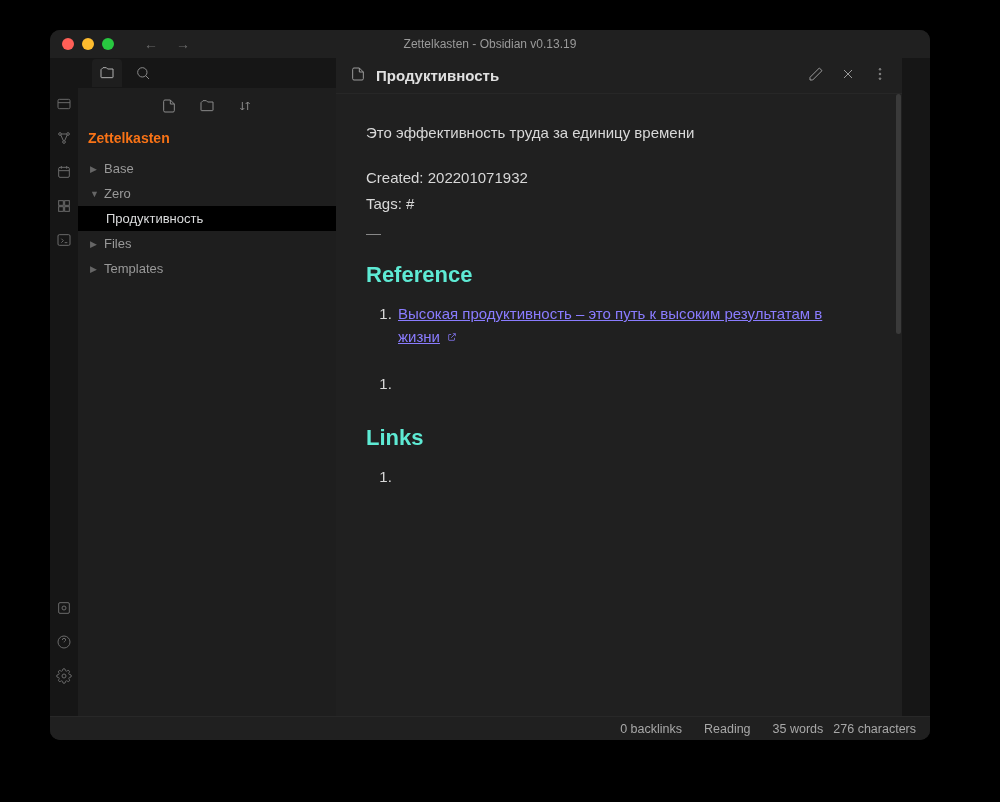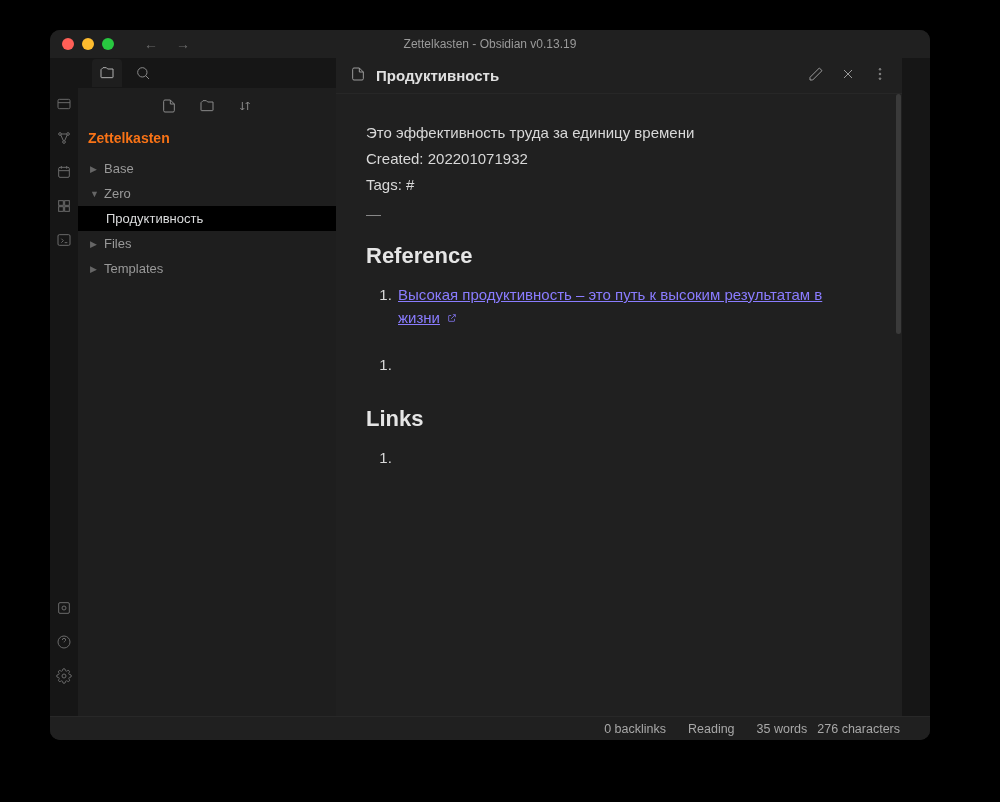--- a/index.html
+++ b/index.html
@@ -155,27 +155,27 @@
   .note-body-wrap { flex: 1; display: flex; min-height: 0; }
   .note-body {
     flex: 1;
     padding: 28px 30px;
     overflow-y: auto;
     font-size: 15px;
     line-height: 1.5;
     color: #d8d8d8;
   }
   .note-body p { margin-bottom: 4px; }
-  .note-body .desc { margin-bottom: 3px; }
+  .note-body .desc { margin-bottom: 22px; }
   .note-body .sep { margin: 6px 0 14px 0; color: #888; }
   .note-body h2 {
     font-size: 22px;
     font-weight: 800;
     margin: 10px 0 12px 0;
-    color: #e5e5e5;
+    color: #5eead4;
   }
   .note-body ol {
     padding-left: 30px;
     margin-bottom: 25px;
   }
   .note-body ol li { padding-left: 2px; }
   .note-body a {
     color: #8a7cff;
     text-decoration: underline;
   }
@@ -199,21 +199,21 @@
     background: #3a3a3a;
     border-radius: 3px;
   }
   .statusbar {
     height: 24px;
     background: #202020;
     border-top: 1px solid rgba(255,255,255,0.04);
     display: flex;
     align-items: center;
     justify-content: flex-end;
-    padding: 0 30px;
+    padding: 0 14px;
     gap: 22px;
     font-size: 12.5px;
     color: #a8a8a8;
     flex-shrink: 0;
   }
   .statusbar .wc { display: flex; gap: 10px; }
 </style>
 </head>
 <body>
 

